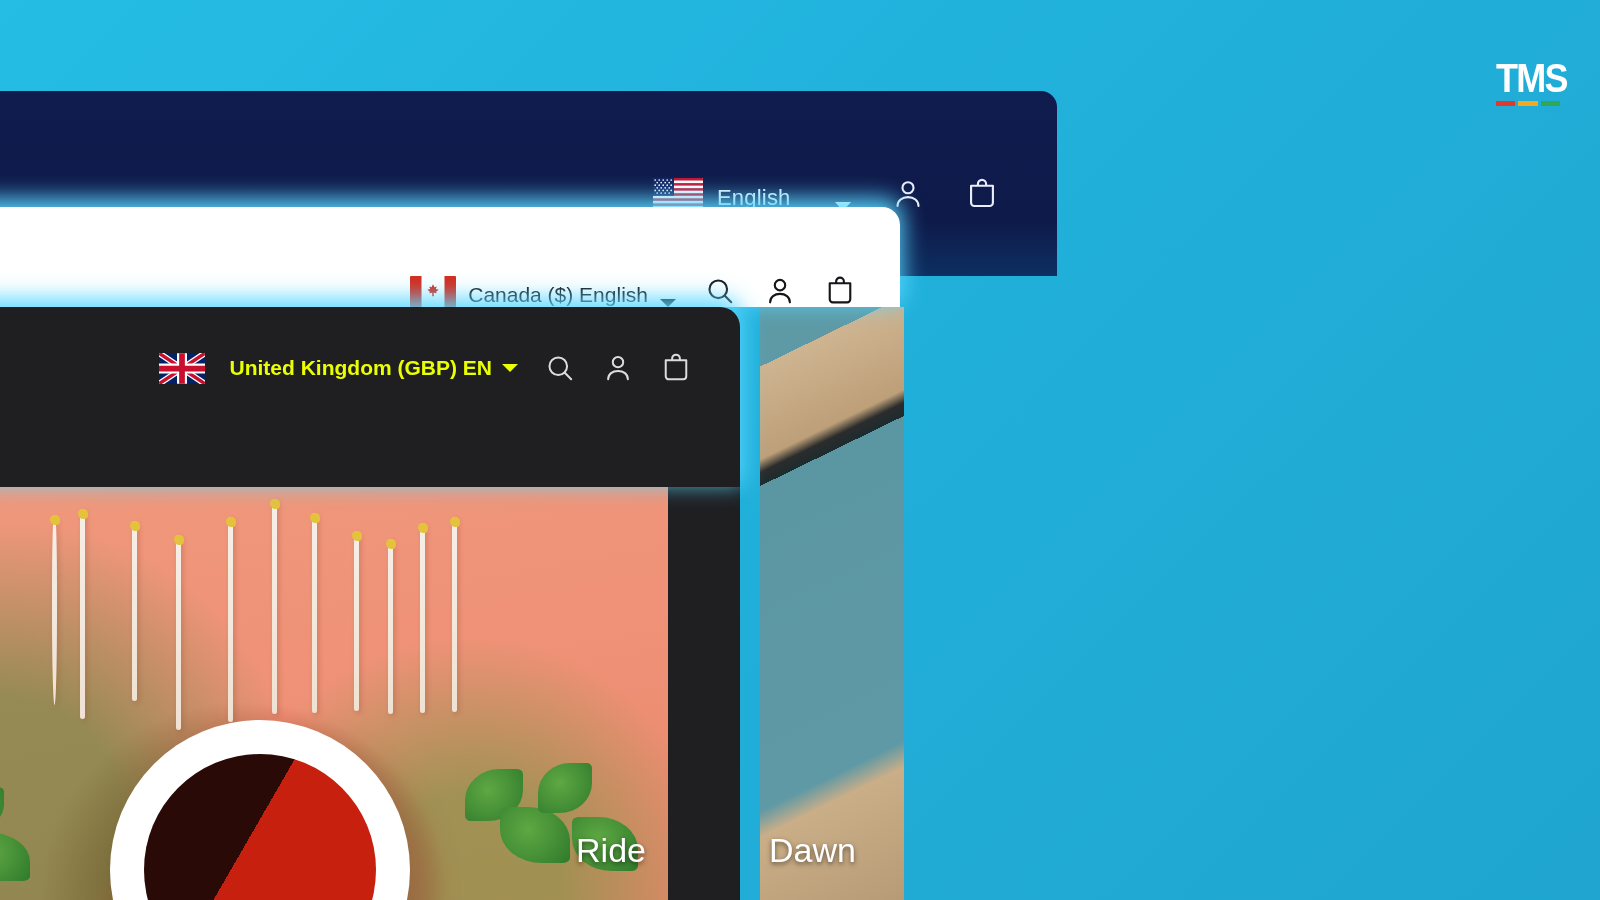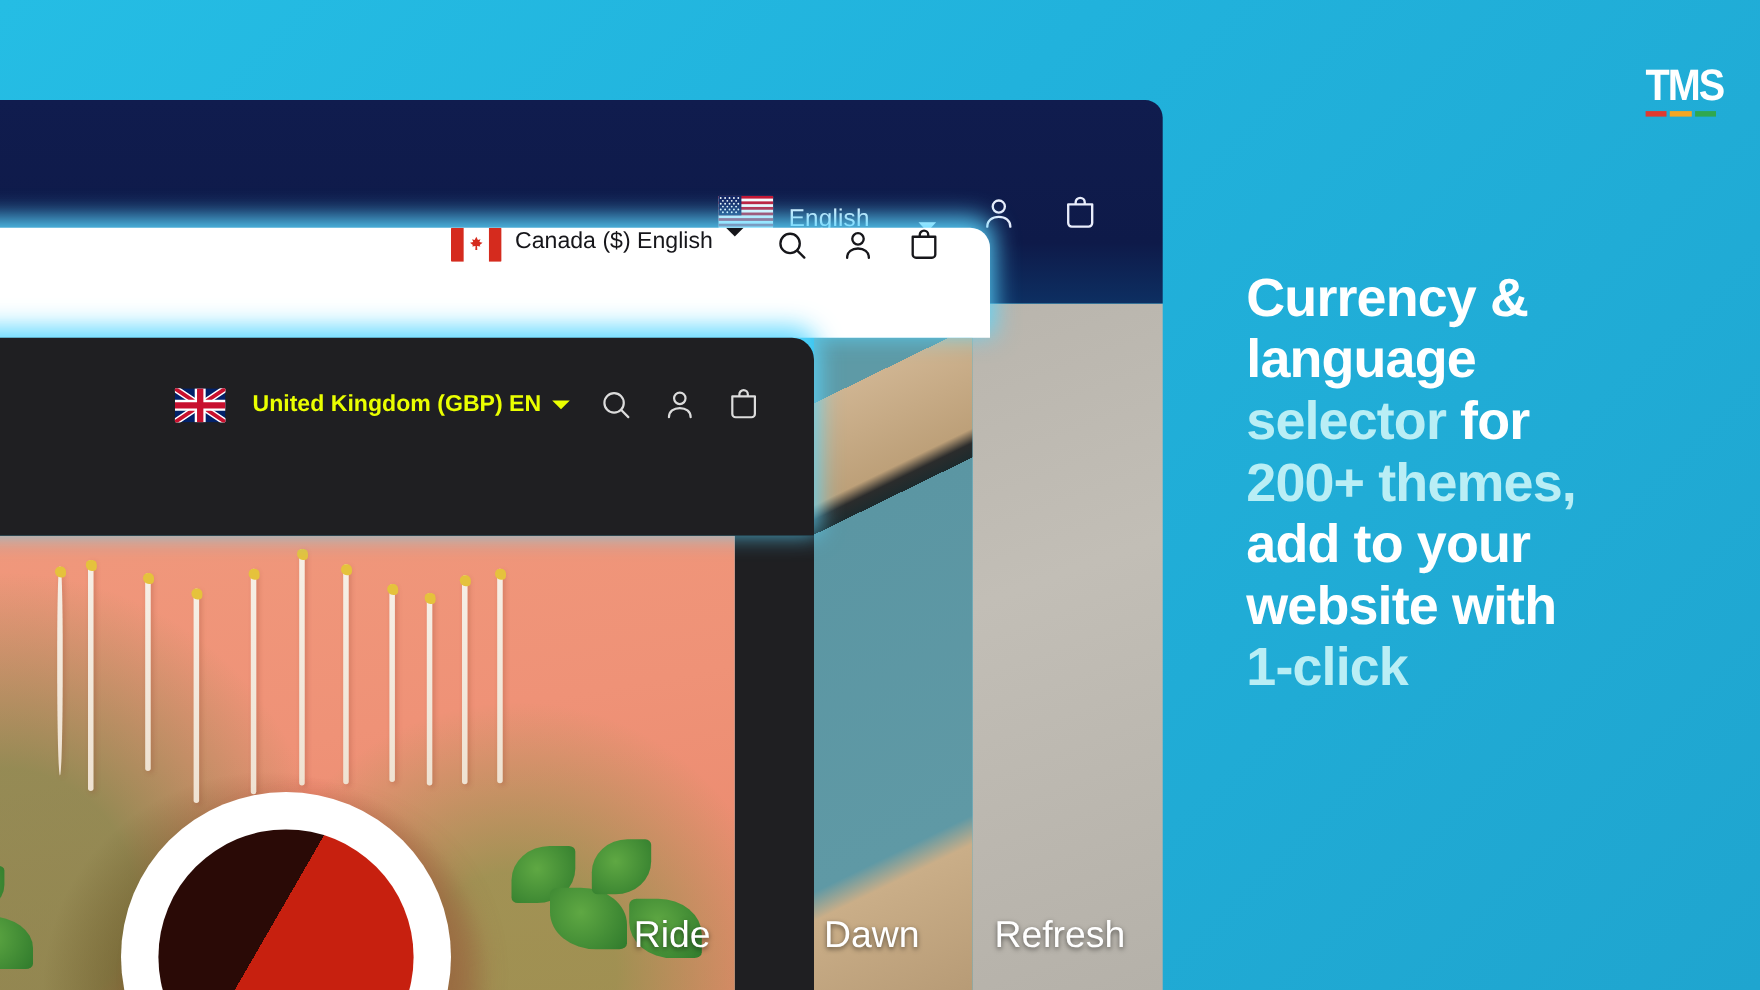--- a/index.html
+++ b/index.html
@@ -63,21 +63,21 @@
   #panel-white {
     left:-40px; top:207px;
     width:940px; height:100px;
     background:#ffffff;
     border-top-right-radius:18px;
     box-shadow:0 -6px 22px 3px rgba(90,215,255,0.95);
   }
   #panel-white .bar-inner {
     position:absolute; right:44px; top:0;
     height:100px;
-    display:flex; align-items:flex-start; gap:0;
+    display:flex; align-items:flex-end; gap:0;
   }
 
   
   #panel-dark {
     left:-40px; top:307px;
     width:780px; height:180px;
     background:#1f1f22;
     border-top-right-radius:20px;
     box-shadow:0 -6px 22px 3px rgba(90,215,255,0.95);
   }
@@ -151,21 +151,21 @@
   }
   #sauce-bowl::after {
     content:"";
     position:absolute; inset:34px;
     border-radius:50%;
     background:
       linear-gradient(120deg,#2a0a06 0 42%, #c7200f 42% 100%);
   }
 
   #tile-dawn {
-    left:740px; top:307px;
+    left:760px; top:307px;
     width:144px; height:593px;
     background:
       linear-gradient(154deg,
         #5e9aa6 0%, #5e9aa6 9%,
         #cfb491 9%, #bda079 23%,
         #2b2c2c 25%, #1d2b2e 27%,
         #5b96a3 27%, #5f99a5 76%,
         #caae88 80%, #b79b76 100%);
   }
   #tile-refresh {
@@ -205,23 +205,20 @@
     letter-spacing:-0.8px;
     color:#ffffff;
   }
   #headline .hl { color:#b9eef5; }
 </style>
 </head>
 <body>
 
 <div id="stage">
 
-  <div class="panel" id="tile-refresh">
-    <span class="tile-label" id="label-refresh">Refresh</span>
-  </div>
 
   <div class="panel" id="tile-dawn">
     <span class="tile-label" id="label-dawn">Dawn</span>
   </div>
 
   <div id="strip-dark"></div>
 
   <div class="panel" id="tile-ride">
 
     <div class="sprout" style="left:92px;  top:28px; height:190px; border-radius:40% 40% 50% 50%;"></div>
@@ -388,21 +385,20 @@
 
       <span class="icon-btn">
         <svg width="32" height="32" viewBox="0 0 24 24" fill="none" stroke="#dcdcdc" stroke-width="1.5" stroke-linejoin="round">
           <path d="M4.3 6.2h15.4v12.0a2.3 2.3 0 0 1-2.3 2.3H6.6a2.3 2.3 0 0 1-2.3-2.3z"></path>
           <path d="M9.1 6.2V4.9a2.9 2.9 0 0 1 5.8 0v1.3"></path>
         </svg>
       </span>
     </div>
   </div>
 
-  <div id="headline" style="color: rgb(255, 255, 255);"><span>Currency &amp; language </span><span class="hl" style="color: rgb(185, 238, 245);">selector</span><span> for </span><span class="hl" style="color: rgb(185, 238, 245);">200+ themes,</span><span> add to your website with </span><span class="hl" style="color: rgb(185, 238, 245);">1-click</span></div>
 
   <div id="tms-logo">
     <span class="tms-word">TMS</span>
     <span class="tms-bars">
       <i style="background: rgb(224, 58, 47);"></i>
         <i style="background: rgb(245, 166, 35);"></i>
         <i style="background: rgb(47, 168, 79);"></i>
     </span>
   </div>
 

